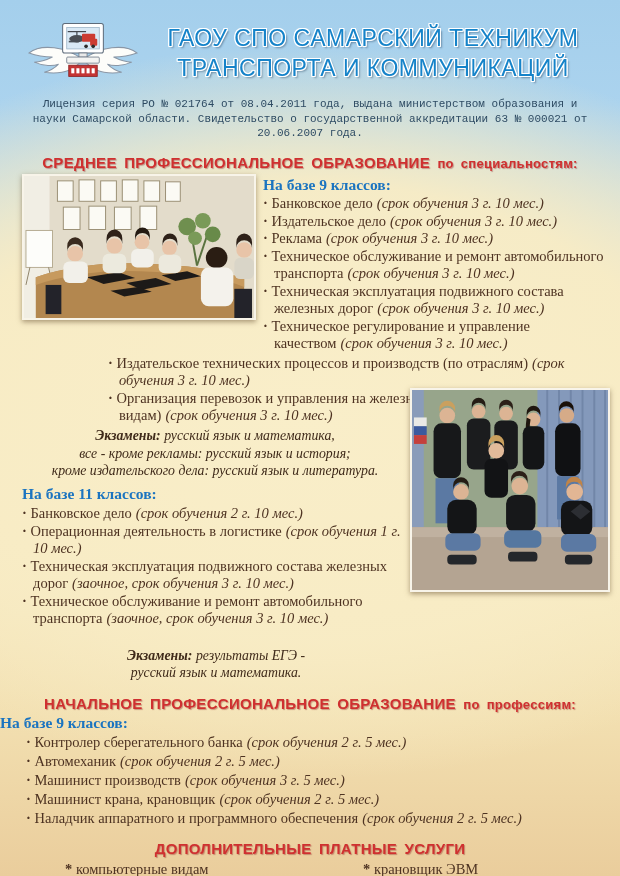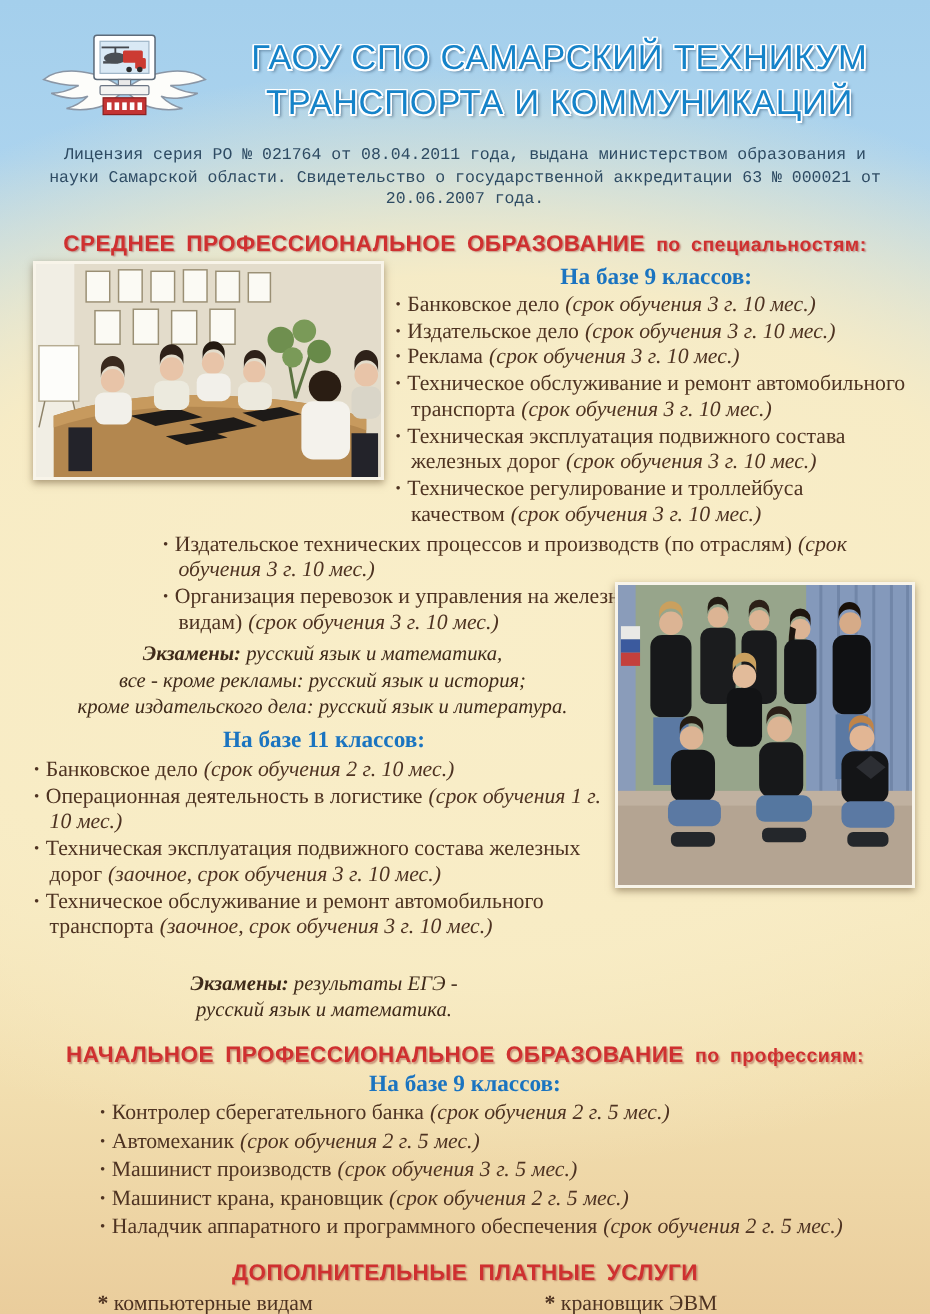--- a/index.html
+++ b/index.html
@@ -34,21 +34,21 @@
   
   .sec-head {
     margin-top:13px; text-align:center;
     font-family:"Liberation Sans", sans-serif; font-weight:bold;
     color:#cf3030; font-size:15px; letter-spacing:.3px; word-spacing:3px;
     text-shadow:1px 1px 1px rgba(140,30,30,.4);
     white-space:nowrap;
   }
   .sec-head .suffix { font-size:13px; }
   .subhead {
-    text-align:center; color:#1b74c0; font-weight:bold; font-size:15.5px;
+    color:#1b74c0; font-weight:bold; font-size:15.5px;
     margin:2px 0 1px;
   }
 
   
   .item {
     font-size:14.5px; line-height:1.17; color:#4e3322;
     padding-left:11px; text-indent:-11px; margin-bottom:1px;
   }
   .item::before { content:"· "; font-weight:bold; color:#4e3322; }
   .term { font-style:italic; margin-left:4px; }
@@ -71,21 +71,21 @@
   .base11-wrap { padding:2px 8px 0 22px; }
   .base11-left { width:388px; }
   .base11-left .subhead { margin:3px 0 2px; }
   .exams11 { width:388px; margin-top:20px; }
   .photo2 {
     position:absolute; top:388px; right:10px;
     width:200px; height:204px;
   }
 
   
-  .npo-list { padding:1px 18px 0 40px;margin-left:26px; }
+  .npo-list { padding:1px 18px 0 26px; }
   .npo-list .item { margin-bottom:2px; }
 
   
   .svc-cols { display:flex; justify-content:center; gap:26px; padding-top:2px; }
   .svc-col-left { width:272px; }
   .svc-col-right { width:192px; }
   .svc {
     font-size:14.5px; line-height:1.38; color:#4e3322;
     padding-left:14px; text-indent:-14px;
   }
@@ -223,21 +223,21 @@
       </svg>
     </div>
 
     <div class="spo-right">
       <div class="subhead">На базе 9 классов:</div>
       <div class="item"><span>Банковское дело</span><span class="term">(срок обучения 3 г. 10 мес.)</span></div>
       <div class="item"><span>Издательское дело</span><span class="term">(срок обучения 3 г. 10 мес.)</span></div>
       <div class="item"><span>Реклама</span><span class="term">(срок обучения 3 г. 10 мес.)</span></div>
       <div class="item"><span>Техническое обслуживание и ремонт автомобильного транспорта</span><span class="term">(срок обучения 3 г. 10 мес.)</span></div>
       <div class="item"><span>Техническая эксплуатация подвижного состава железных дорог</span><span class="term">(срок обучения 3 г. 10 мес.)</span></div>
-      <div class="item"><span>Техническое регулирование и троллейбуса качеством</span><span class="term">(срок обучения 3 г. 10 мес.)</span></div>
+      <div class="item"><span>Техническое регулирование и управление качеством</span><span class="term">(срок обучения 3 г. 10 мес.)</span></div>
     </div>
   </div>
 
   <div class="wide-list">
     <div class="item"><span>Издательское технических процессов и производств (по отраслям)</span><span class="term">(срок обучения 3 г. 10 мес.)</span></div>
     <div class="item"><span>Организация перевозок и управления на железнодорожном транспорте (по видам)</span><span class="term">(срок обучения 3 г. 10 мес.)</span></div>
   </div>
 
   <div class="exams exams9">
     <span class="exams-label">Экзамены:</span>

